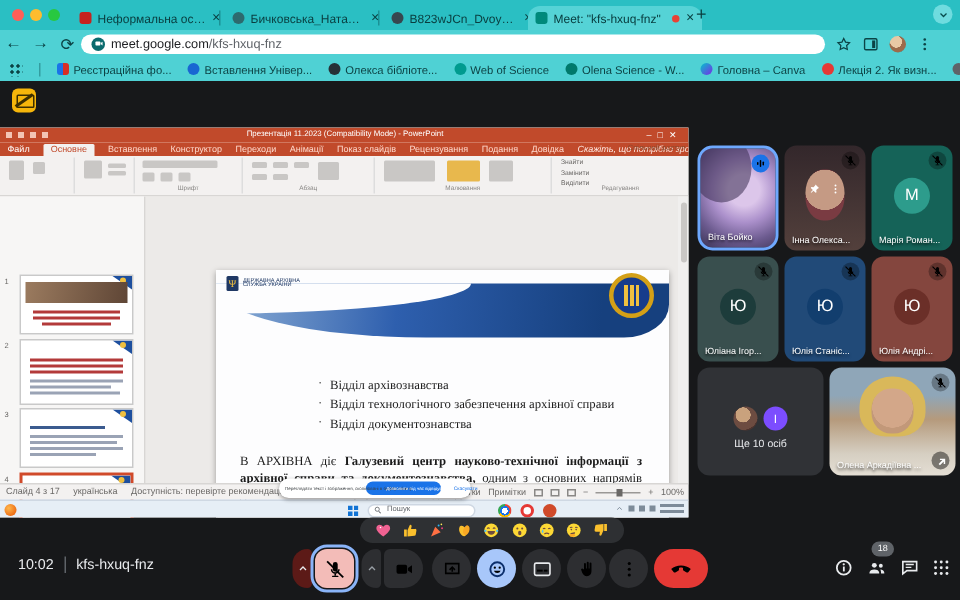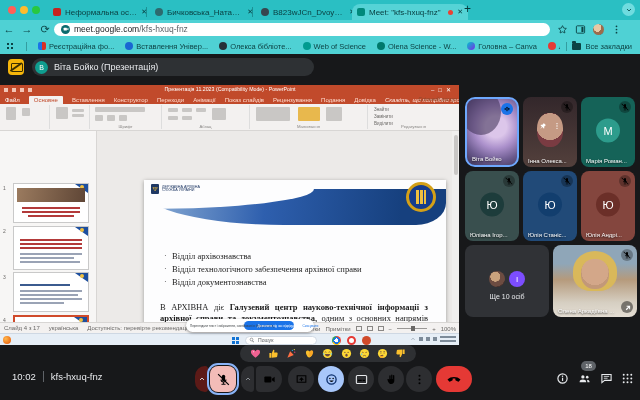--- a/index.html
+++ b/index.html
@@ -97,21 +97,21 @@
           border-radius:0 0 100% 0/0 0 100% 0;}
   .org{position:absolute;left:7px;top:4px;display:flex;gap:3px;align-items:center;z-index:3;}
   .org .tz{width:8px;height:10px;background:#1f3864;color:#f0c040;font-size:7px;line-height:10px;text-align:center;border-radius:1px;}
   .org .txt{font-family:"Liberation Sans",sans-serif;font-size:6px;line-height:5px;color:#1f3864;transform:scale(.62);transform-origin:left center;white-space:nowrap;}
   .emblem{position:absolute;right:10px;top:2px;width:30px;height:30px;border-radius:50%;z-index:3;
           background:#163c8c;border:3px solid #d4a017;box-sizing:border-box;}
   .emblem::before{content:"";position:absolute;left:7px;top:5px;width:10px;height:14px;
           background:linear-gradient(90deg,#f0c040 0 3px,transparent 3px 4px,#f0c040 4px 7px,transparent 7px 8px,#f0c040 8px);}
   .s-title{position:absolute;left:16px;top:50px;font-size:12.5px;font-weight:bold;color:#10163a;}
   .s-bullets{position:absolute;left:20px;top:71px;width:262px;margin:0;padding:0;list-style:none;}
-  .s-bullets li{position:relative;font-size:8.5px;color:#1c1c1c;padding-left:8px;margin-bottom:3.2px;text-align:justify;}
+  .s-bullets li{position:relative;font-size:8.5px;color:#1c1c1c;padding-left:8px;margin-bottom:3.2px;text-align:justify;margin-left:48px;}
   .s-bullets li::before{content:"·";position:absolute;left:0;top:-1px;color:#444;}
   .s-para{position:absolute;left:16px;top:122px;width:268px;font-size:8.5px;color:#1c1c1c;
           text-align:justify;line-height:1.3;}
 
   .statusbar{left:0;top:237px;width:459px;height:11px;background:#f3f1f0;border-top:1px solid #d8d6d4;
              box-sizing:border-box;display:flex;align-items:center;gap:9px;padding-left:4px;
              font-size:6px;color:#6a6866;white-space:nowrap;}
   .statusbar .right{position:absolute;right:3px;top:0;height:11px;display:flex;align-items:center;gap:5px;}
   .zslider{width:30px;height:1.5px;background:#9a9896;position:relative;}
   .zslider::before{content:"";position:absolute;left:14px;top:-2px;width:4px;height:5px;background:#6a6866;}
@@ -454,31 +454,22 @@
       </span>
     <span class="bm">
         <span class="bmfav" style="background:#e53935"></span>
         <span>Лекція 2. Як визн...</span>
       </span>
     <span class="bm">
         <span class="bmfav" style="background:#5f6368"></span>
       </span>
 
   </div>
-  <div class="bm-right">
-    <span class="bmsep"></span>
-    <span class="folder"></span>
-    <span>Все закладки</span>
-  </div>
 
   <div class="abs presbadge"></div>
-  <div class="abs prespill">
-    <span class="av">В</span>
-    <span class="nm">Віта Бойко (Презентація)</span>
-  </div>
 
   <div class="abs screen">
 
     <div class="abs ppt-title">
       <span class="qat">
           <i></i>
           <i></i>
           <i></i>
           <i></i>
         </span>

